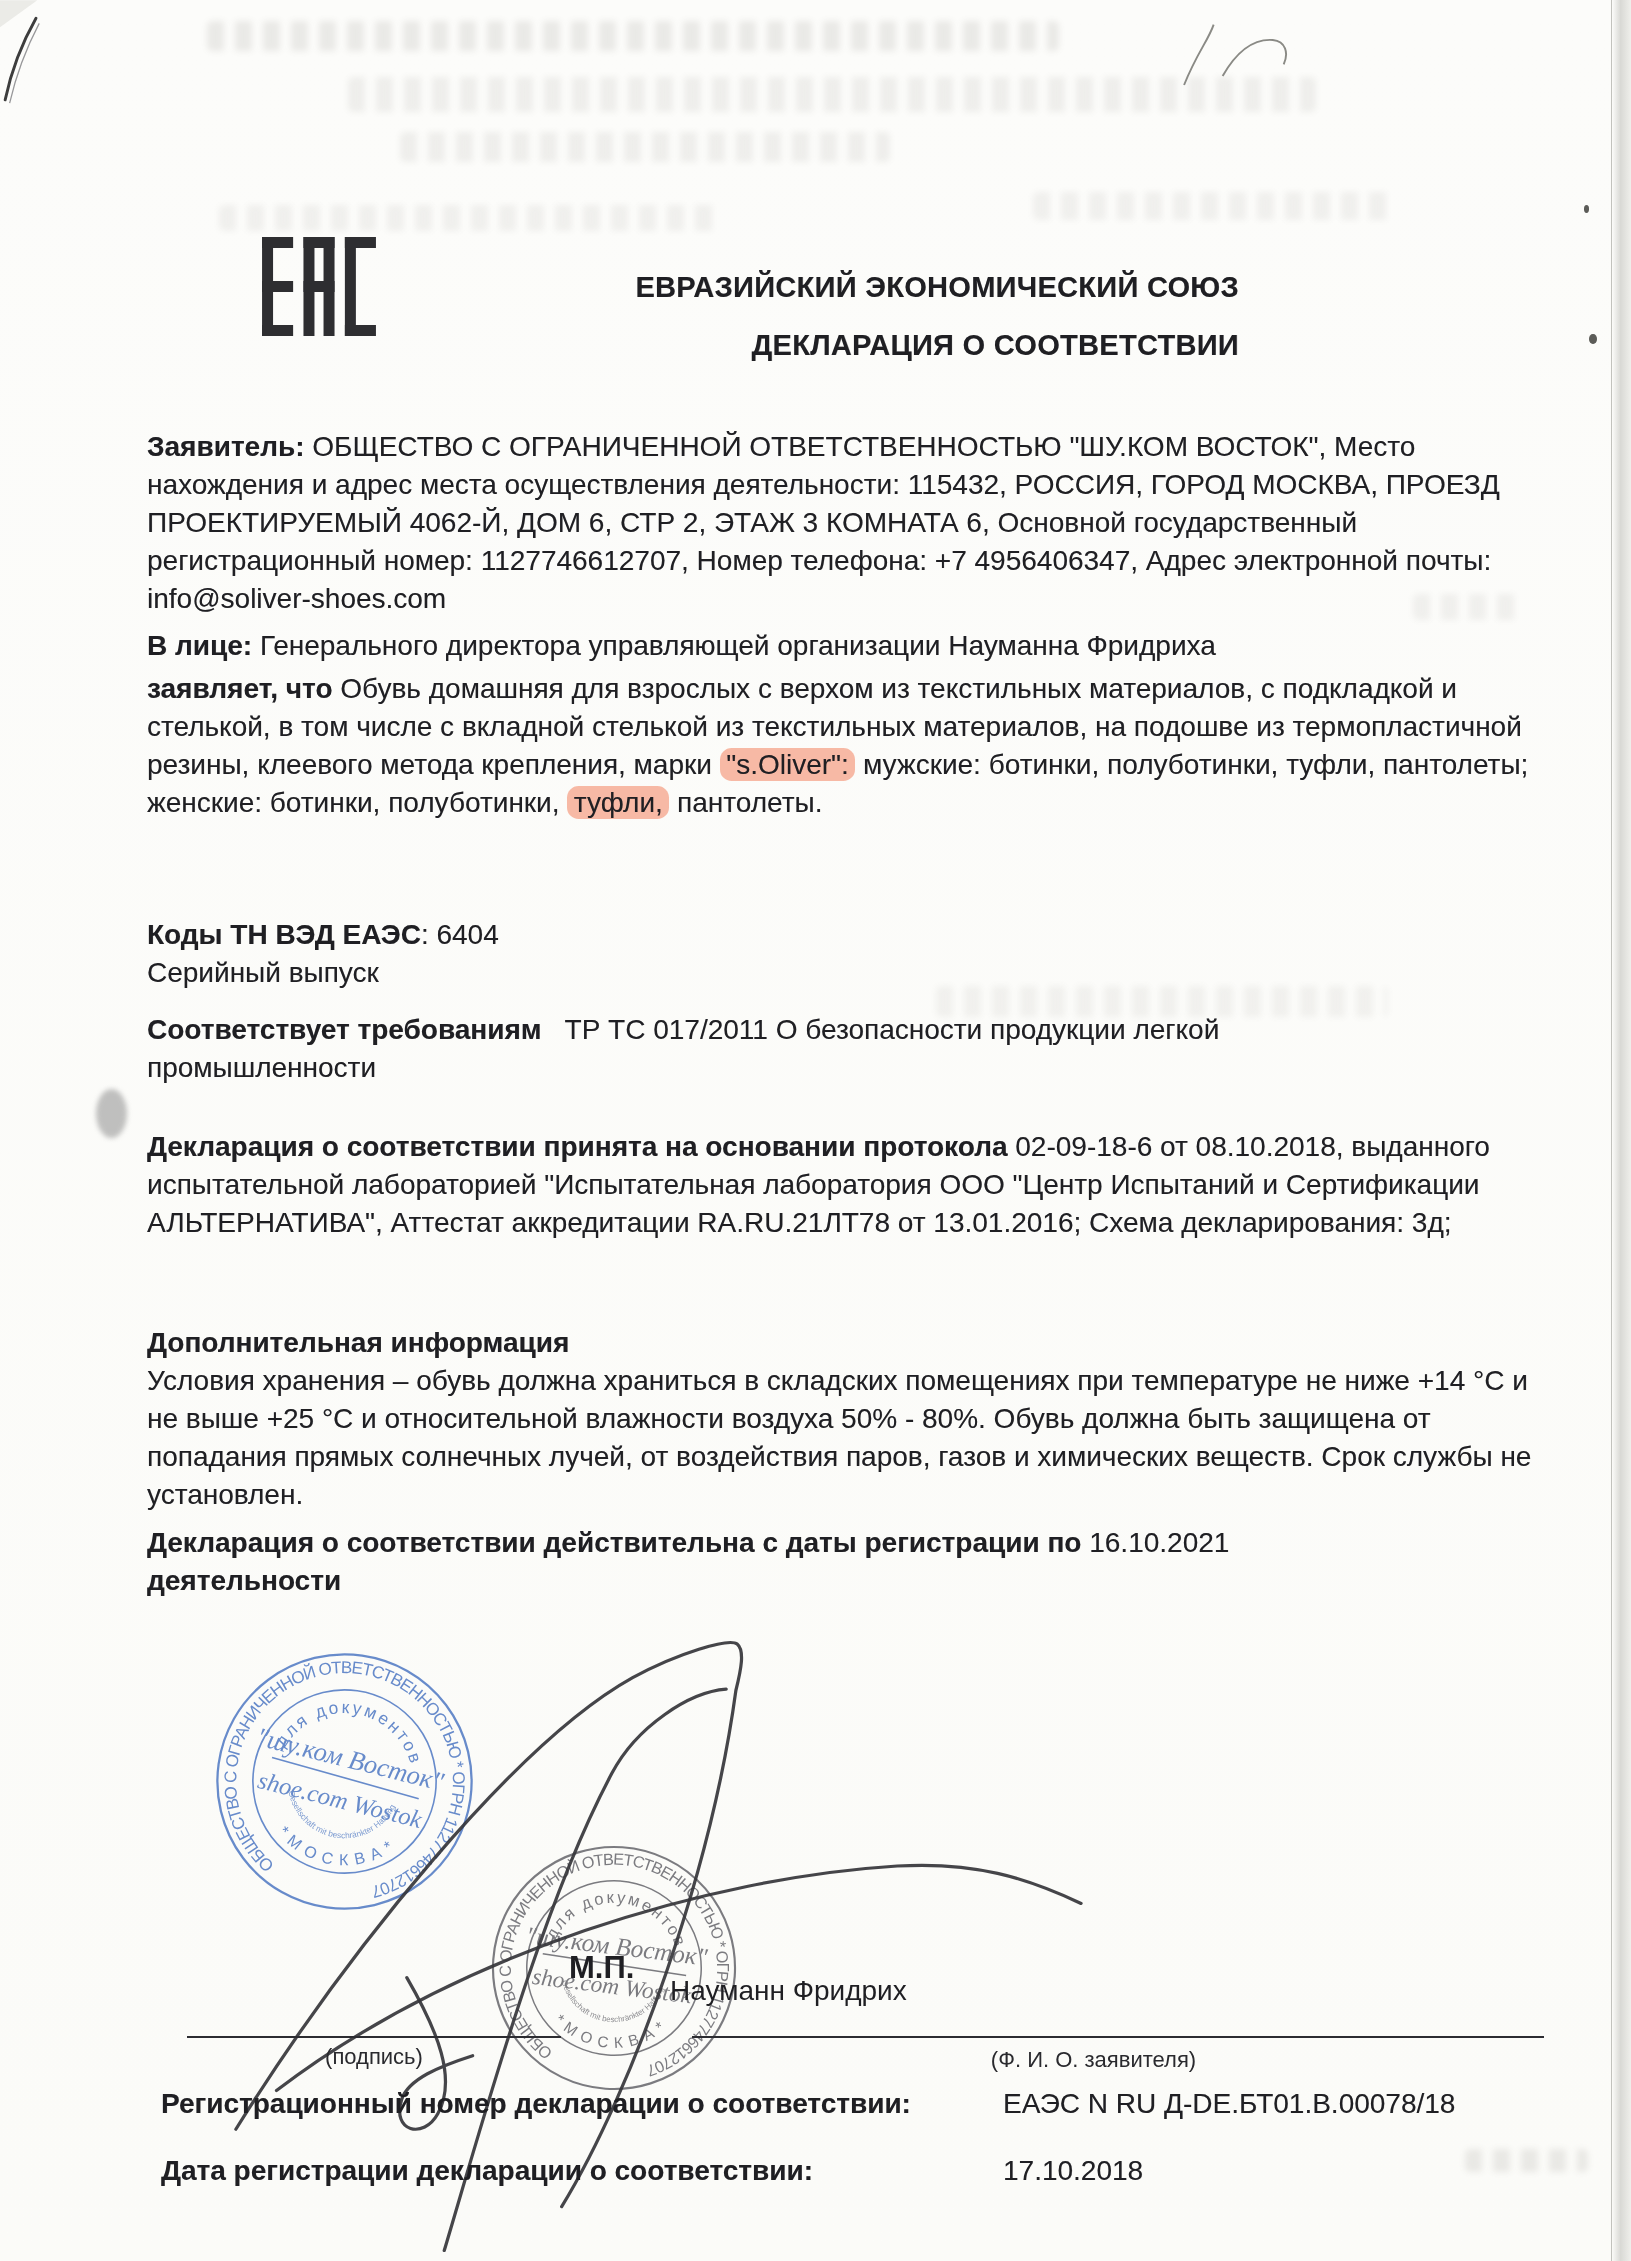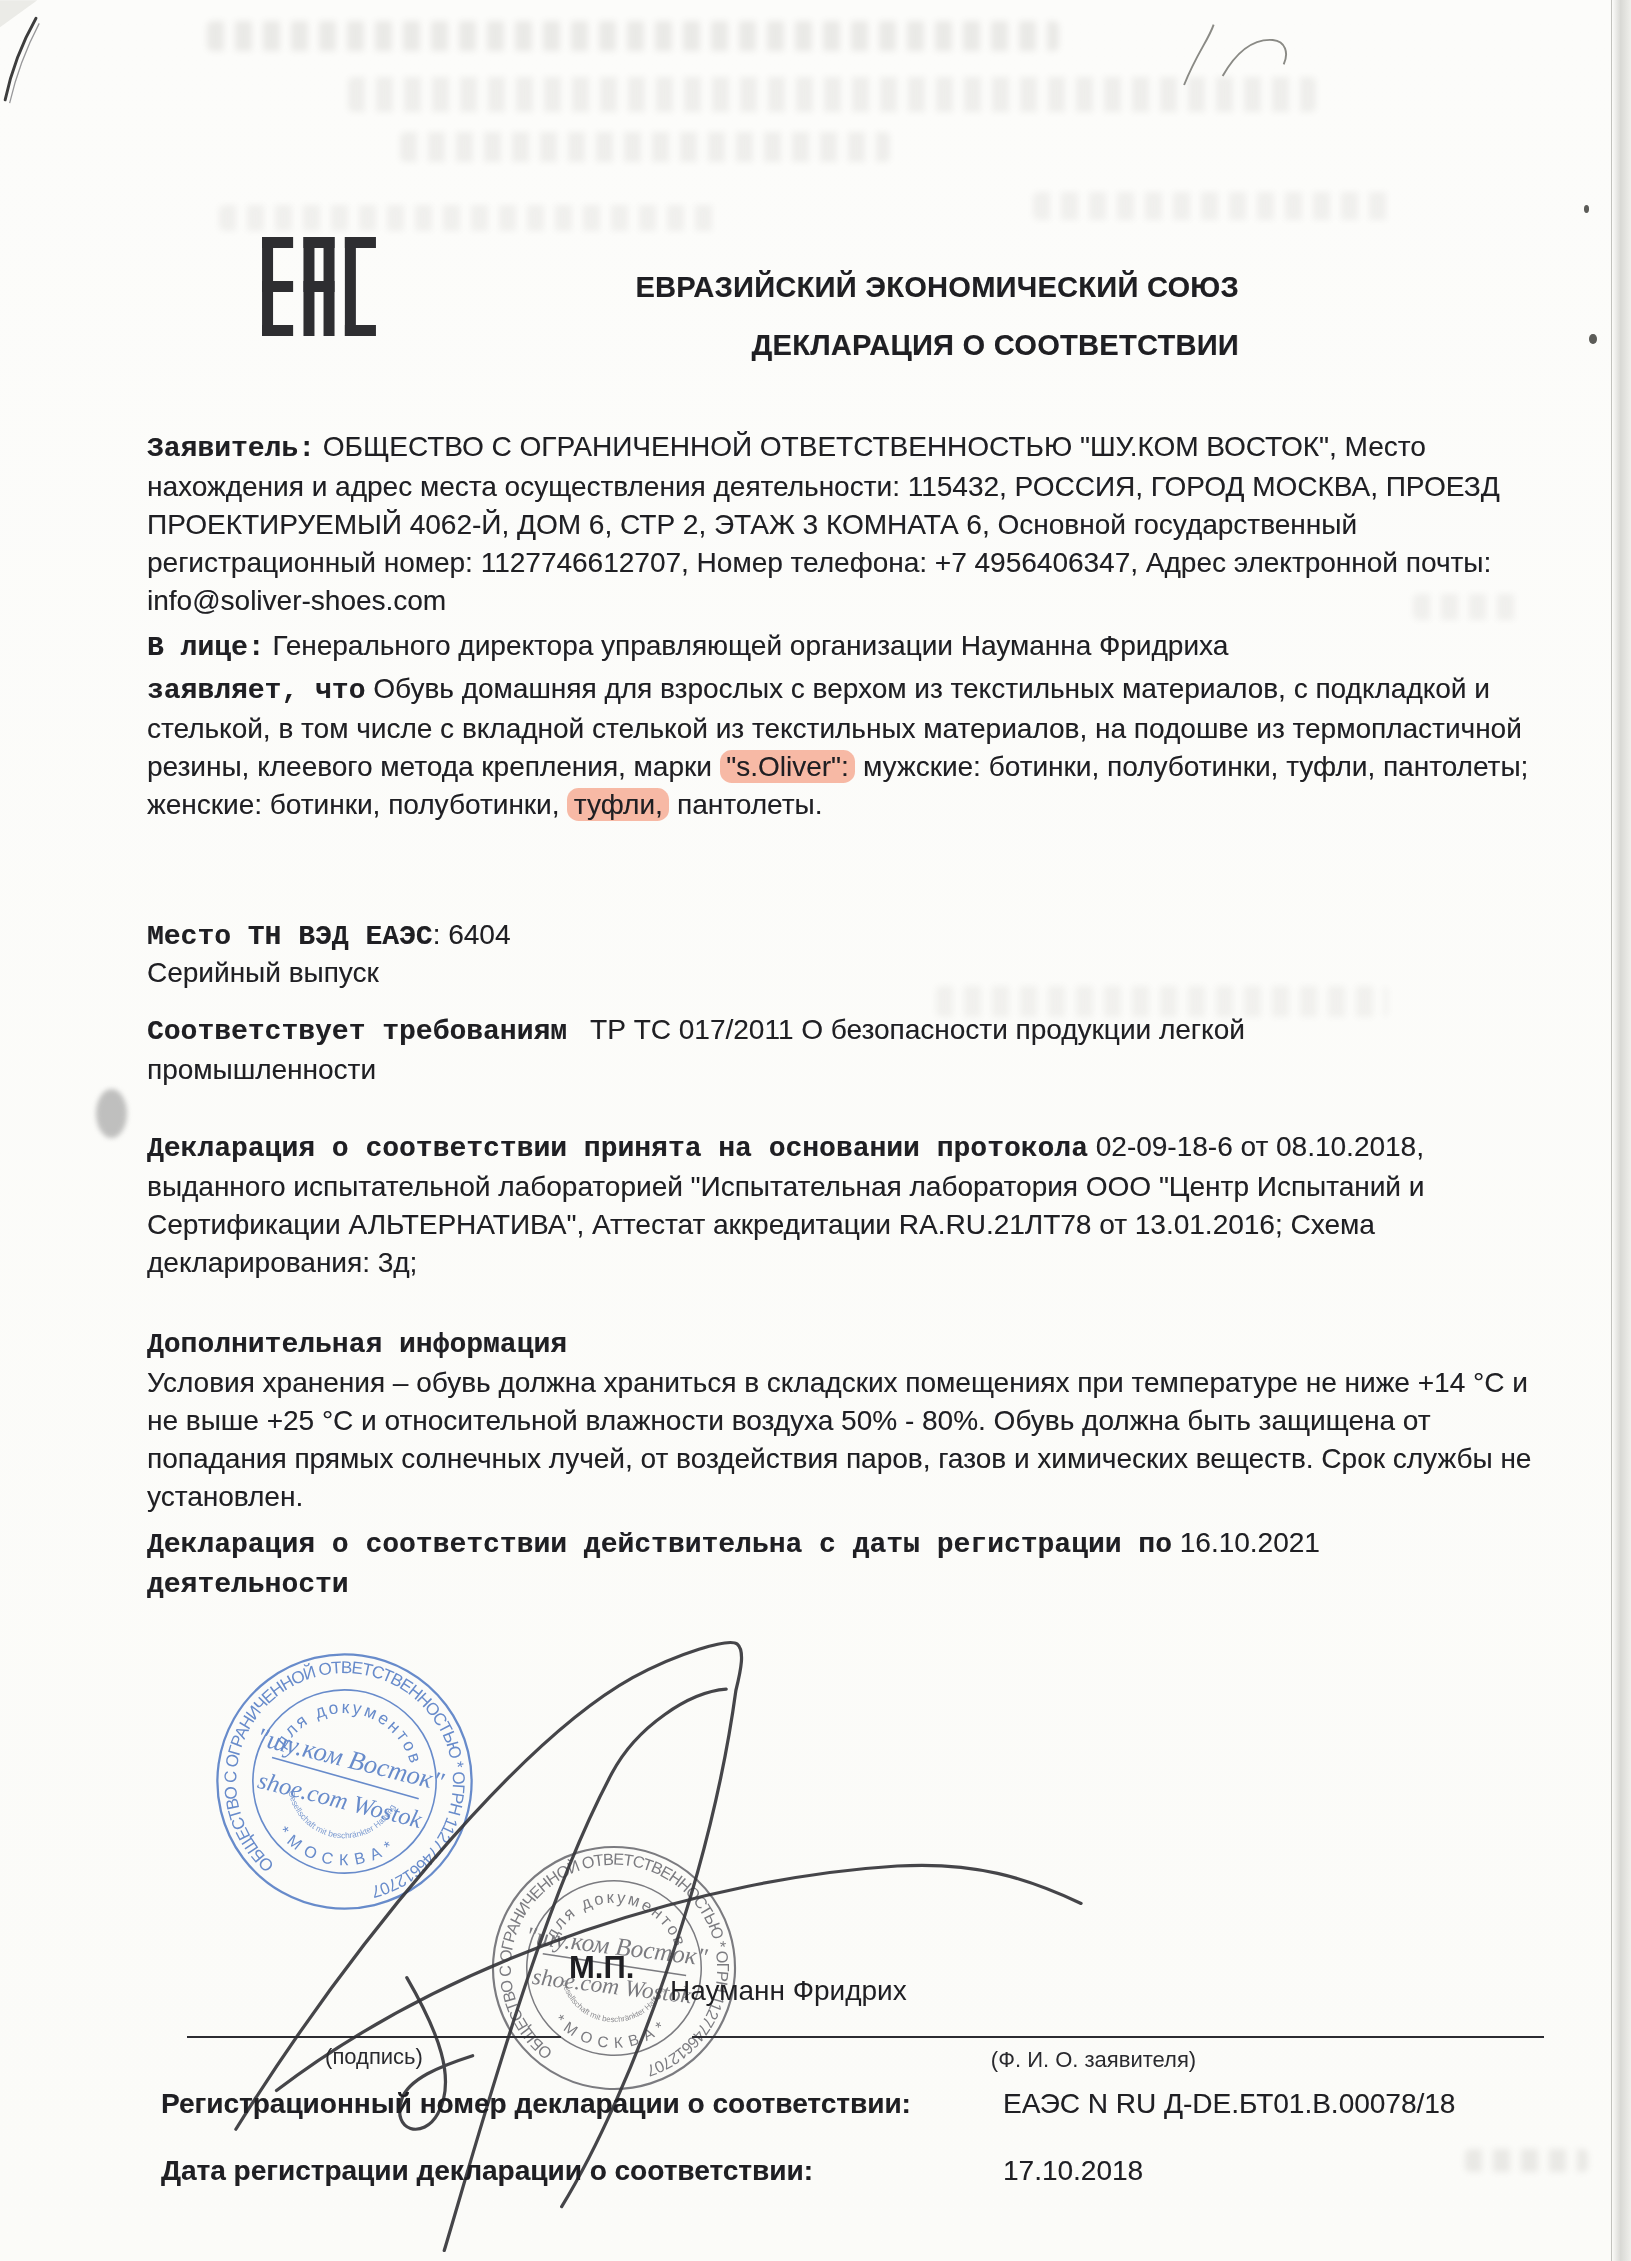--- a/index.html
+++ b/index.html
@@ -1,19 +1,19 @@
 <!DOCTYPE html>
 <html style="font-size:10.3px"><head>
 <meta charset="utf-8">
 <style>
   html,body{margin:0;padding:0;background:#ffffff;}
   .page{position:relative;width:1631px;height:2261px;background:linear-gradient(180deg,#fcfcfa,#fbfbf8);overflow:hidden;
         font-family:"Liberation Sans",sans-serif;color:#1f1f23;}
   .doc-text{position:absolute;font-size:28px;line-height:38px;text-shadow:0.2px 0.3px 0.4px rgba(30,30,35,.38);}
-  .doc-text b{font-weight:bold;font-family:Liberation Mono, monospace;}
+  .doc-text b{font-weight:bold;}
   .gap-left{padding-left:23px;}
   .hl{background:#f7b9a5;border-radius:11.6px;padding:0.6px 6.5px;box-decoration-break:clone;-webkit-box-decoration-break:clone;}
   .titles{position:absolute;left:497px;top:271px;width:742px;text-align:right;font-weight:bold;font-size:29px;
           letter-spacing:0.3px;text-shadow:0.3px 0.3px 0.5px rgba(25,25,30,.4);}
   .titles .t2{margin-top:24.5px;}
   .caption{position:absolute;font-size:22px;color:#2a2a2e;}
   .sig-line{position:absolute;height:0;border-top:2.6px solid #2c2c31;}
   .reg-label{position:absolute;font-weight:bold;font-size:28px;text-shadow:0.2px 0.3px 0.4px rgba(30,30,35,.38);}
   .reg-value{position:absolute;font-size:28px;text-shadow:0.2px 0.3px 0.4px rgba(30,30,35,.38);}
   .mp{position:absolute;left:569px;top:1950px;font-size:31px;font-weight:bold;}
@@ -90,21 +90,21 @@
   <div class="doc-text" style="left:147px;top:627px;width:1407px">
     <b>В лице:</b><span> Генерального директора управляющей организации Науманна Фридриха</span>
   </div>
 
   <div class="doc-text" style="left:147px;top:670px;width:1407px">
     <b>заявляет, что</b><span> Обувь домашняя для взрослых с верхом из текстильных материалов, с подкладкой и стелькой, в том числе с вкладной стелькой из текстильных материалов, на подошве из термопластичной резины, клеевого метода крепления, марки </span><span class="hl">"s.Oliver":</span><span> мужские: ботинки, полуботинки, туфли, пантолеты; женские: ботинки, полуботинки, </span><span class="hl">туфли,</span><span> пантолеты.</span>
   </div>
 
 
   <div class="doc-text" style="left:147px;top:916px;width:1407px">
-    <b>Место ТН ВЭД ЕАЭС</b><span>: 6404</span>
+    <b>Коды ТН ВЭД ЕАЭС</b><span>: 6404</span>
   </div>
 
   <div class="doc-text" style="left:147px;top:954px;width:1407px">Серийный выпуск</div>
 
   <div class="doc-text" style="left:147px;top:1011px;width:1162px">
     <b>Соответствует требованиям</b><span class="gap-left">ТР ТС 017/2011 О безопасности продукции легкой промышленности</span>
   </div>
 
   <div class="doc-text" style="left:147px;top:1128px;width:1420px">
     <b>Декларация о соответствии принята на основании протокола</b><span> 02-09-18-6 от 08.10.2018, выданного испытательной лабораторией "Испытательная лаборатория ООО "Центр Испытаний и Сертификации АЛЬТЕРНАТИВА", Аттестат аккредитации RA.RU.21ЛТ78 от 13.01.2016; Схема декларирования: 3д;</span>

